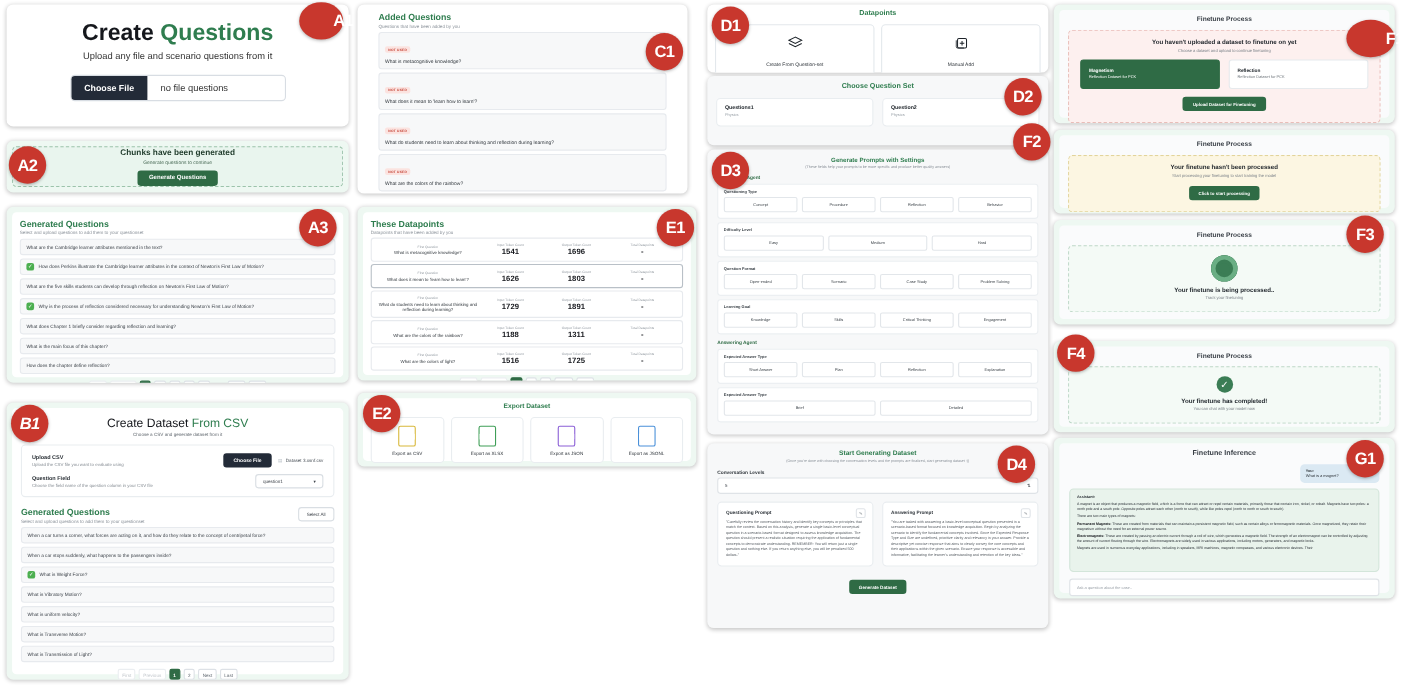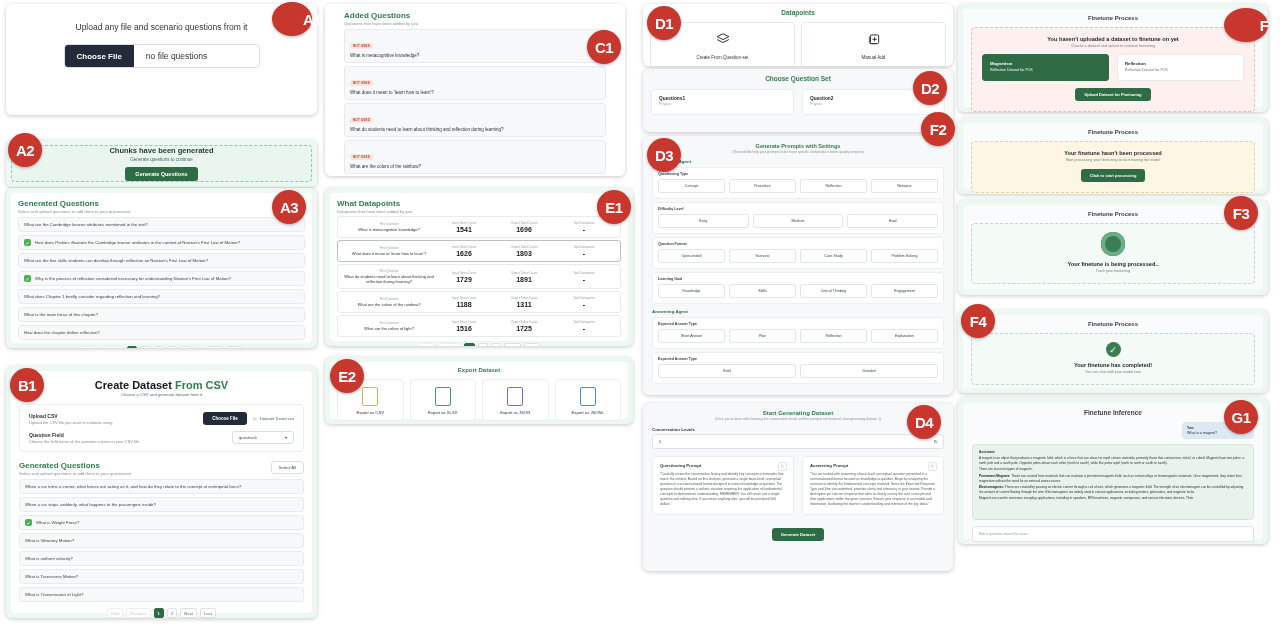--- a/index.html
+++ b/index.html
@@ -87,21 +87,21 @@
   .pg {
     min-width: 10px; height: 10px; border: 1px solid #dde1e6; border-radius: 2px;
     background: #fff; font-size: 4.2px; color: #606870;
     display: flex; align-items: center; justify-content: center; padding: 0 3px;
   }
   .pg.dis { color: #c3c8cd; border-color: #ebeef1; }
   .pg.act { background: #2f6b45; border-color: #2f6b45; color: #fff; font-weight: bold; }
   .pg.dots { border: none; background: none; }
 
   
-  .b1-title { text-align: center; font-size: 11px; font-weight: bold; color: #15171c; }
+  .b1-title { text-align: center; font-size: 11px; font-weight: normal; color: #15171c; }
   .b1-title .grn { color: #2f7d4f; }
   .b1-sub { text-align: center; font-size: 4.2px; color: #60676e; margin-top: 1px; }
   .b1-card {
     background: #fff; border: 1px solid #e9edf0; border-radius: 4px;
     padding: 7px 9px; margin-top: 7px;
   }
   .b1-row { display: flex; align-items: center; justify-content: space-between; }
   .b1-lbl { font-size: 5px; font-weight: bold; color: #2a3036; }
   .b1-lbl-s { font-size: 4px; color: #868d94; margin-top: 1px; }
   .b1-choose {
@@ -277,30 +277,31 @@
     background: #fff; font-size: 3.6px; color: #9aa1a8; padding: 5px 6px;
   }
 </style>
 </head>
 <body>
 
 <div class="board">
 
   <div class="panel" style="left:6px;top:4px;width:311px;height:111px;">
     <div class="a1-inner">
+      <div class="a1-title"><span>Create </span><span class="grn">Questions</span></div>
       <div class="a1-sub">Upload any file and scenario questions from it</div>
       <div class="a1-filebar">
         <div class="a1-choose">Choose File</div>
         <div class="a1-nofile">no file questions</div>
       </div>
     </div>
   </div>
   <div class="badge" style="left:272px;top:2px;padding-left:40px;">A1</div>
 
-  <div class="panel mint" style="left:6px;top:128px;width:311px;height:47px;margin-top:12px;">
+  <div class="panel mint" style="left:6px;top:128px;width:311px;height:47px;">
     <div class="a2-box">
       <div class="a2-t">Chunks have been generated</div>
       <div class="a2-s">Generate questions to continue</div>
       <div class="btn-green">Generate Questions</div>
     </div>
   </div>
   <div class="badge" style="left:8px;top:133px;">A2</div>
 
   <div class="panel mint" style="left:6px;top:188px;width:311px;height:160px;">
     <div style="background:#fff;border-radius:4px;padding:6px 7px 7px;height:100%;">
@@ -425,21 +426,21 @@
           <span class="pg dis">First</span>
           <span class="pg dis">Previous</span>
           <span class="pg act">1</span>
           <span class="pg">2</span>
           <span class="pg">Next</span>
           <span class="pg">Last</span>
         </div>
 
     </div>
   </div>
-  <div class="badge" style="left:10px;top:368px;">B1</div>
+  <div class="badge" style="left:10px;top:368px;font-style:italic;">B1</div>
 
   <div class="panel" style="left:325px;top:4px;width:300px;height:172px;padding:7px 19px;">
     <div class="sec-h">Added Questions</div>
     <div class="sec-s">Questions that have been added by you</div>
     <div id="c1-list">
         <div class="c-row">
      <span class="notused">NOT USED</span>
      <div class="c-q">What is metacognitive knowledge?</div>
    </div>
         <div class="c-row">
@@ -454,21 +455,21 @@
      <span class="notused">NOT USED</span>
      <div class="c-q">What are the colors of the rainbow?</div>
    </div>
       </div>
 
   </div>
   <div class="badge" style="left:587px;top:30px;">C1</div>
 
   <div class="panel mint" style="left:325px;top:188px;width:308px;height:158px;">
     <div style="background:#fff;border-radius:4px;padding:6px 7px;height:100%;">
-      <div class="sec-h">What Datapoints</div>
+      <div class="sec-h">These Datapoints</div>
       <div class="sec-s">Datapoints that have been added by you</div>
       <div id="e1-list">
           <div class="dp-row">
      <div class="dp-cell first">
        <div class="dp-k">First Question</div>
        <div class="dp-q">What is metacognitive knowledge?</div>
      </div>
      <div class="dp-cell">
        <div class="dp-k">Input Token Count</div>
        <div class="dp-v">1541</div>
@@ -747,21 +748,21 @@
    </div>
             <div class="f-card">
      <div class="f-cn">Reflection</div>
      <div class="f-cs">Reflection Dataset for PCK</div>
    </div>
           </div>
         <div class="f-btn">Upload Dataset for Finetuning</div>
       </div>
     </div>
   </div>
-  <div class="badge" style="left:1224px;top:8px;padding-left:44px;">F1</div>
+  <div class="badge" style="left:1224px;top:18px;padding-left:44px;">F1</div>
 
   <div class="panel mint" style="left:958px;top:118px;width:310px;height:76px;">
     <div style="background:#fafbfc;border-radius:4px;padding:6px 8px 8px;height:100%;">
       <div class="f-title">Finetune Process</div>
       <div class="f-dash cream">
         <div class="f-h">Your finetune hasn't been processed</div>
         <div class="f-s">Start processing your finetuning to start training the model</div>
         <div class="f-btn">Click to start processing</div>
       </div>
     </div>

